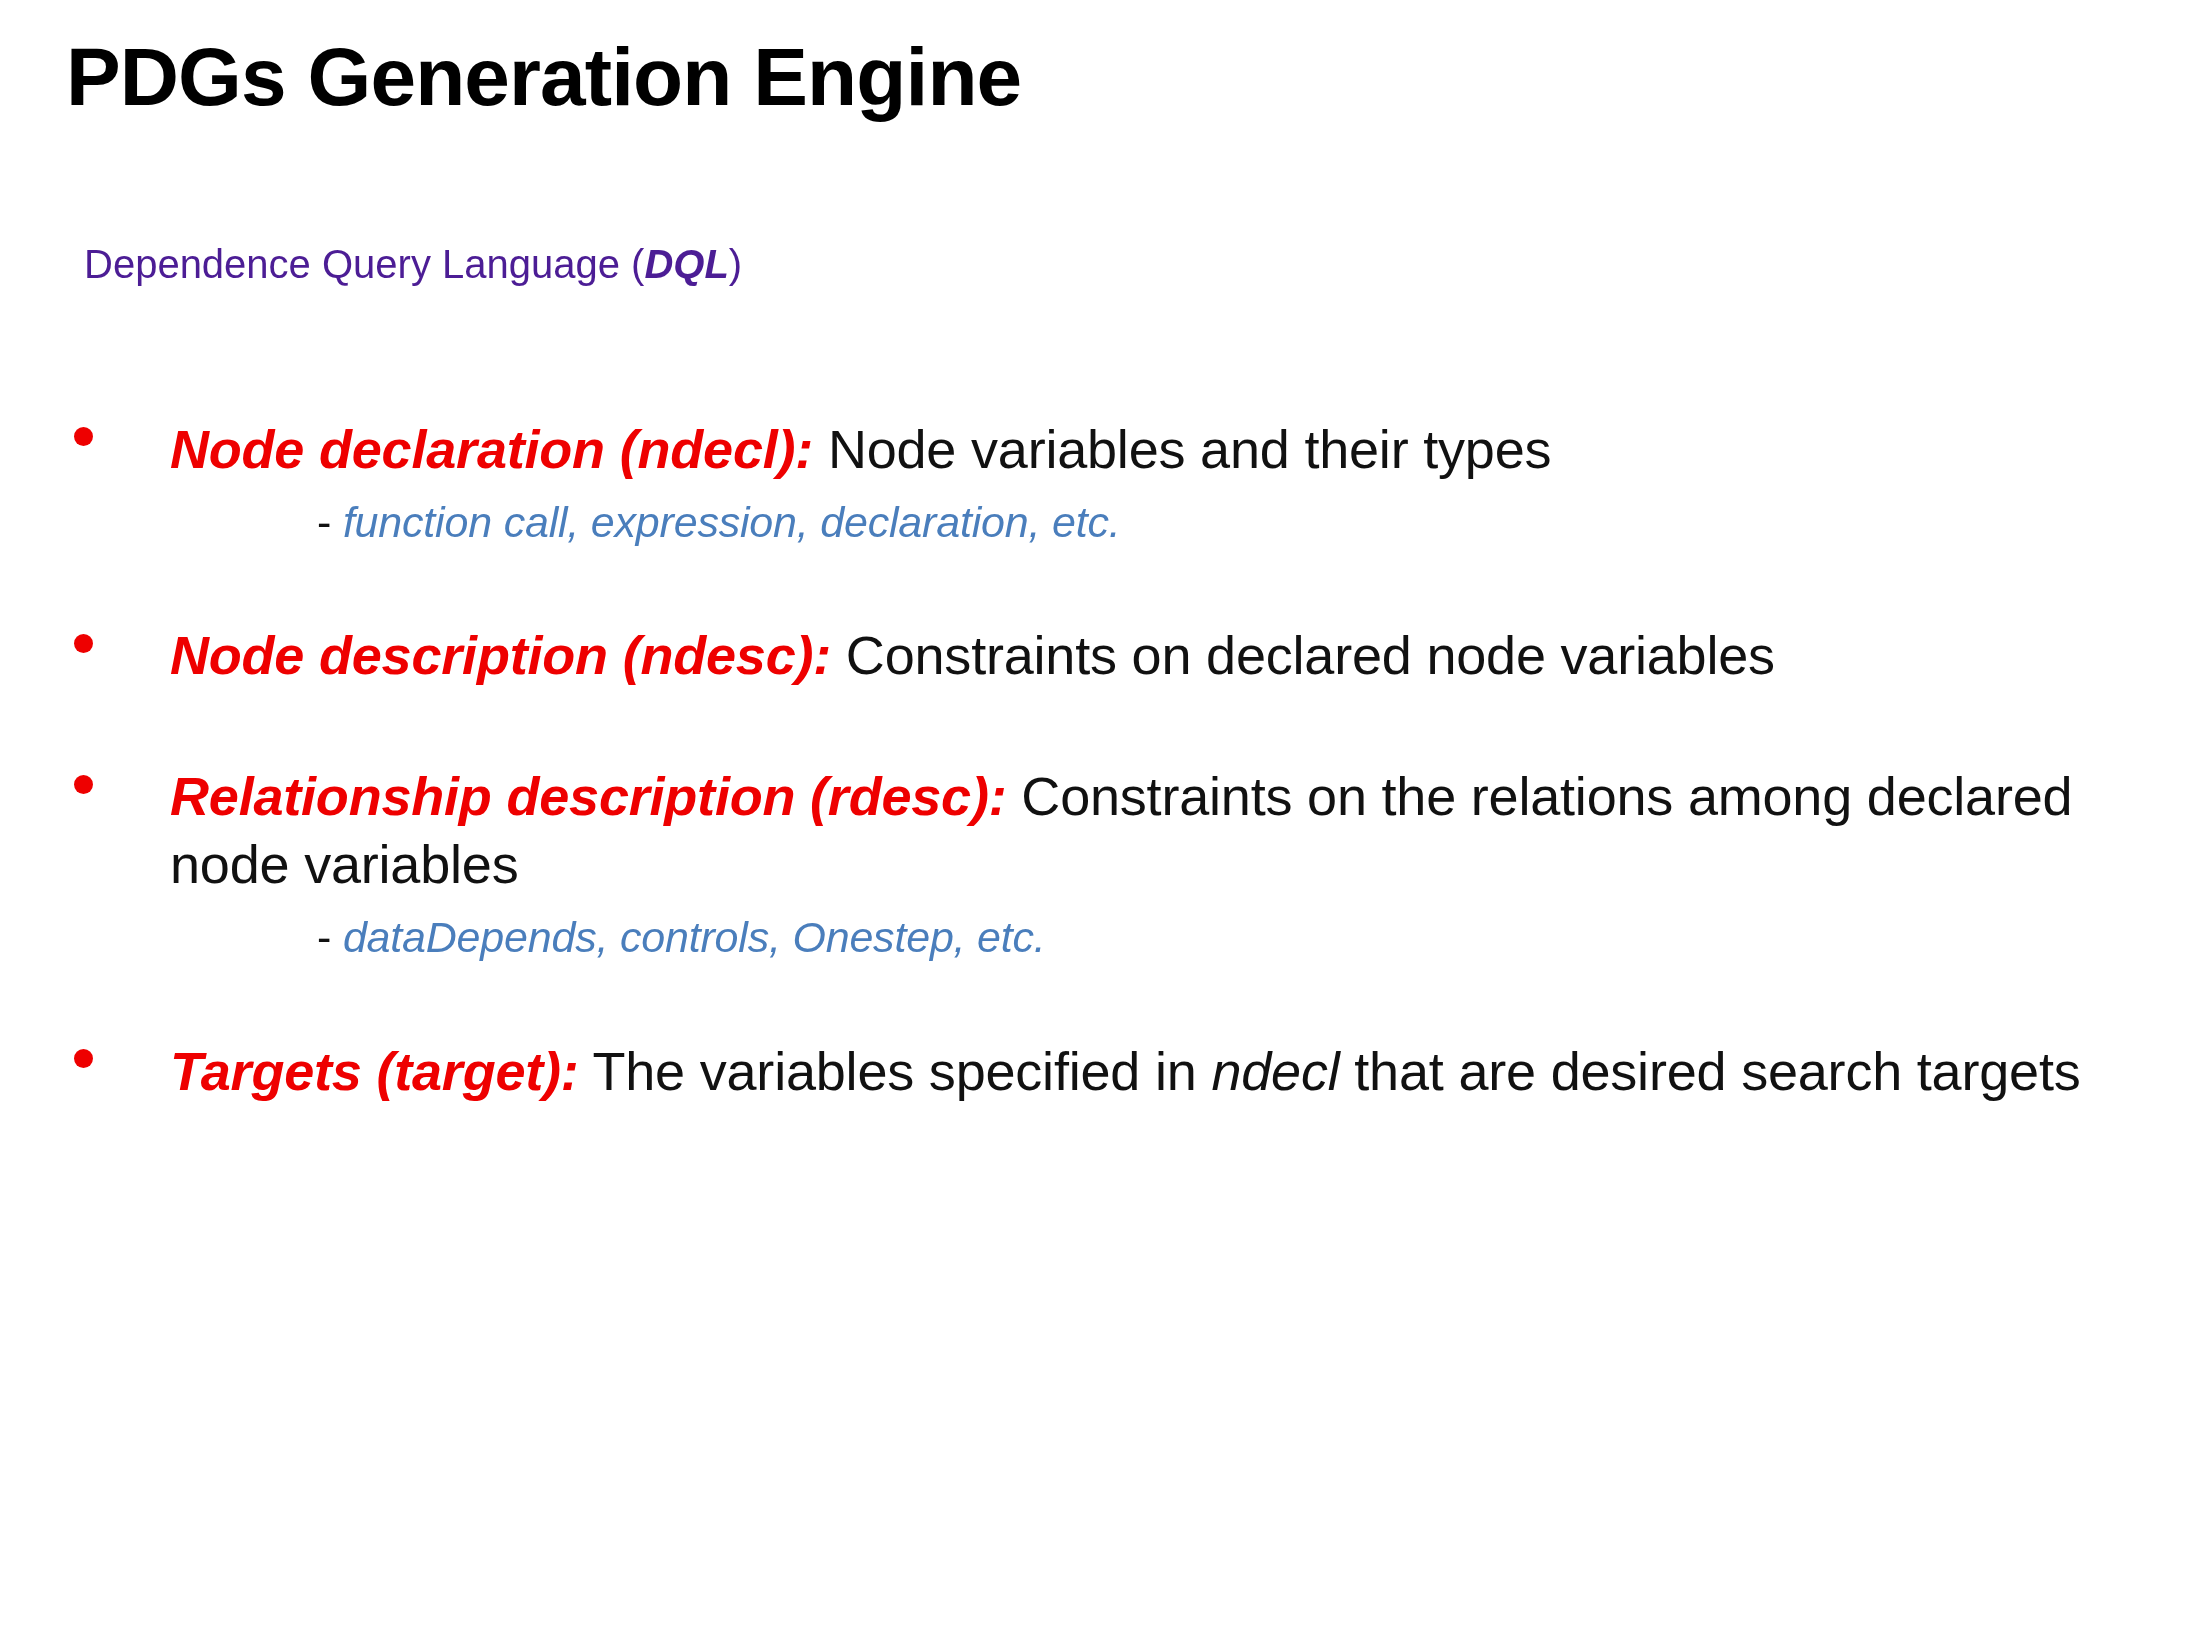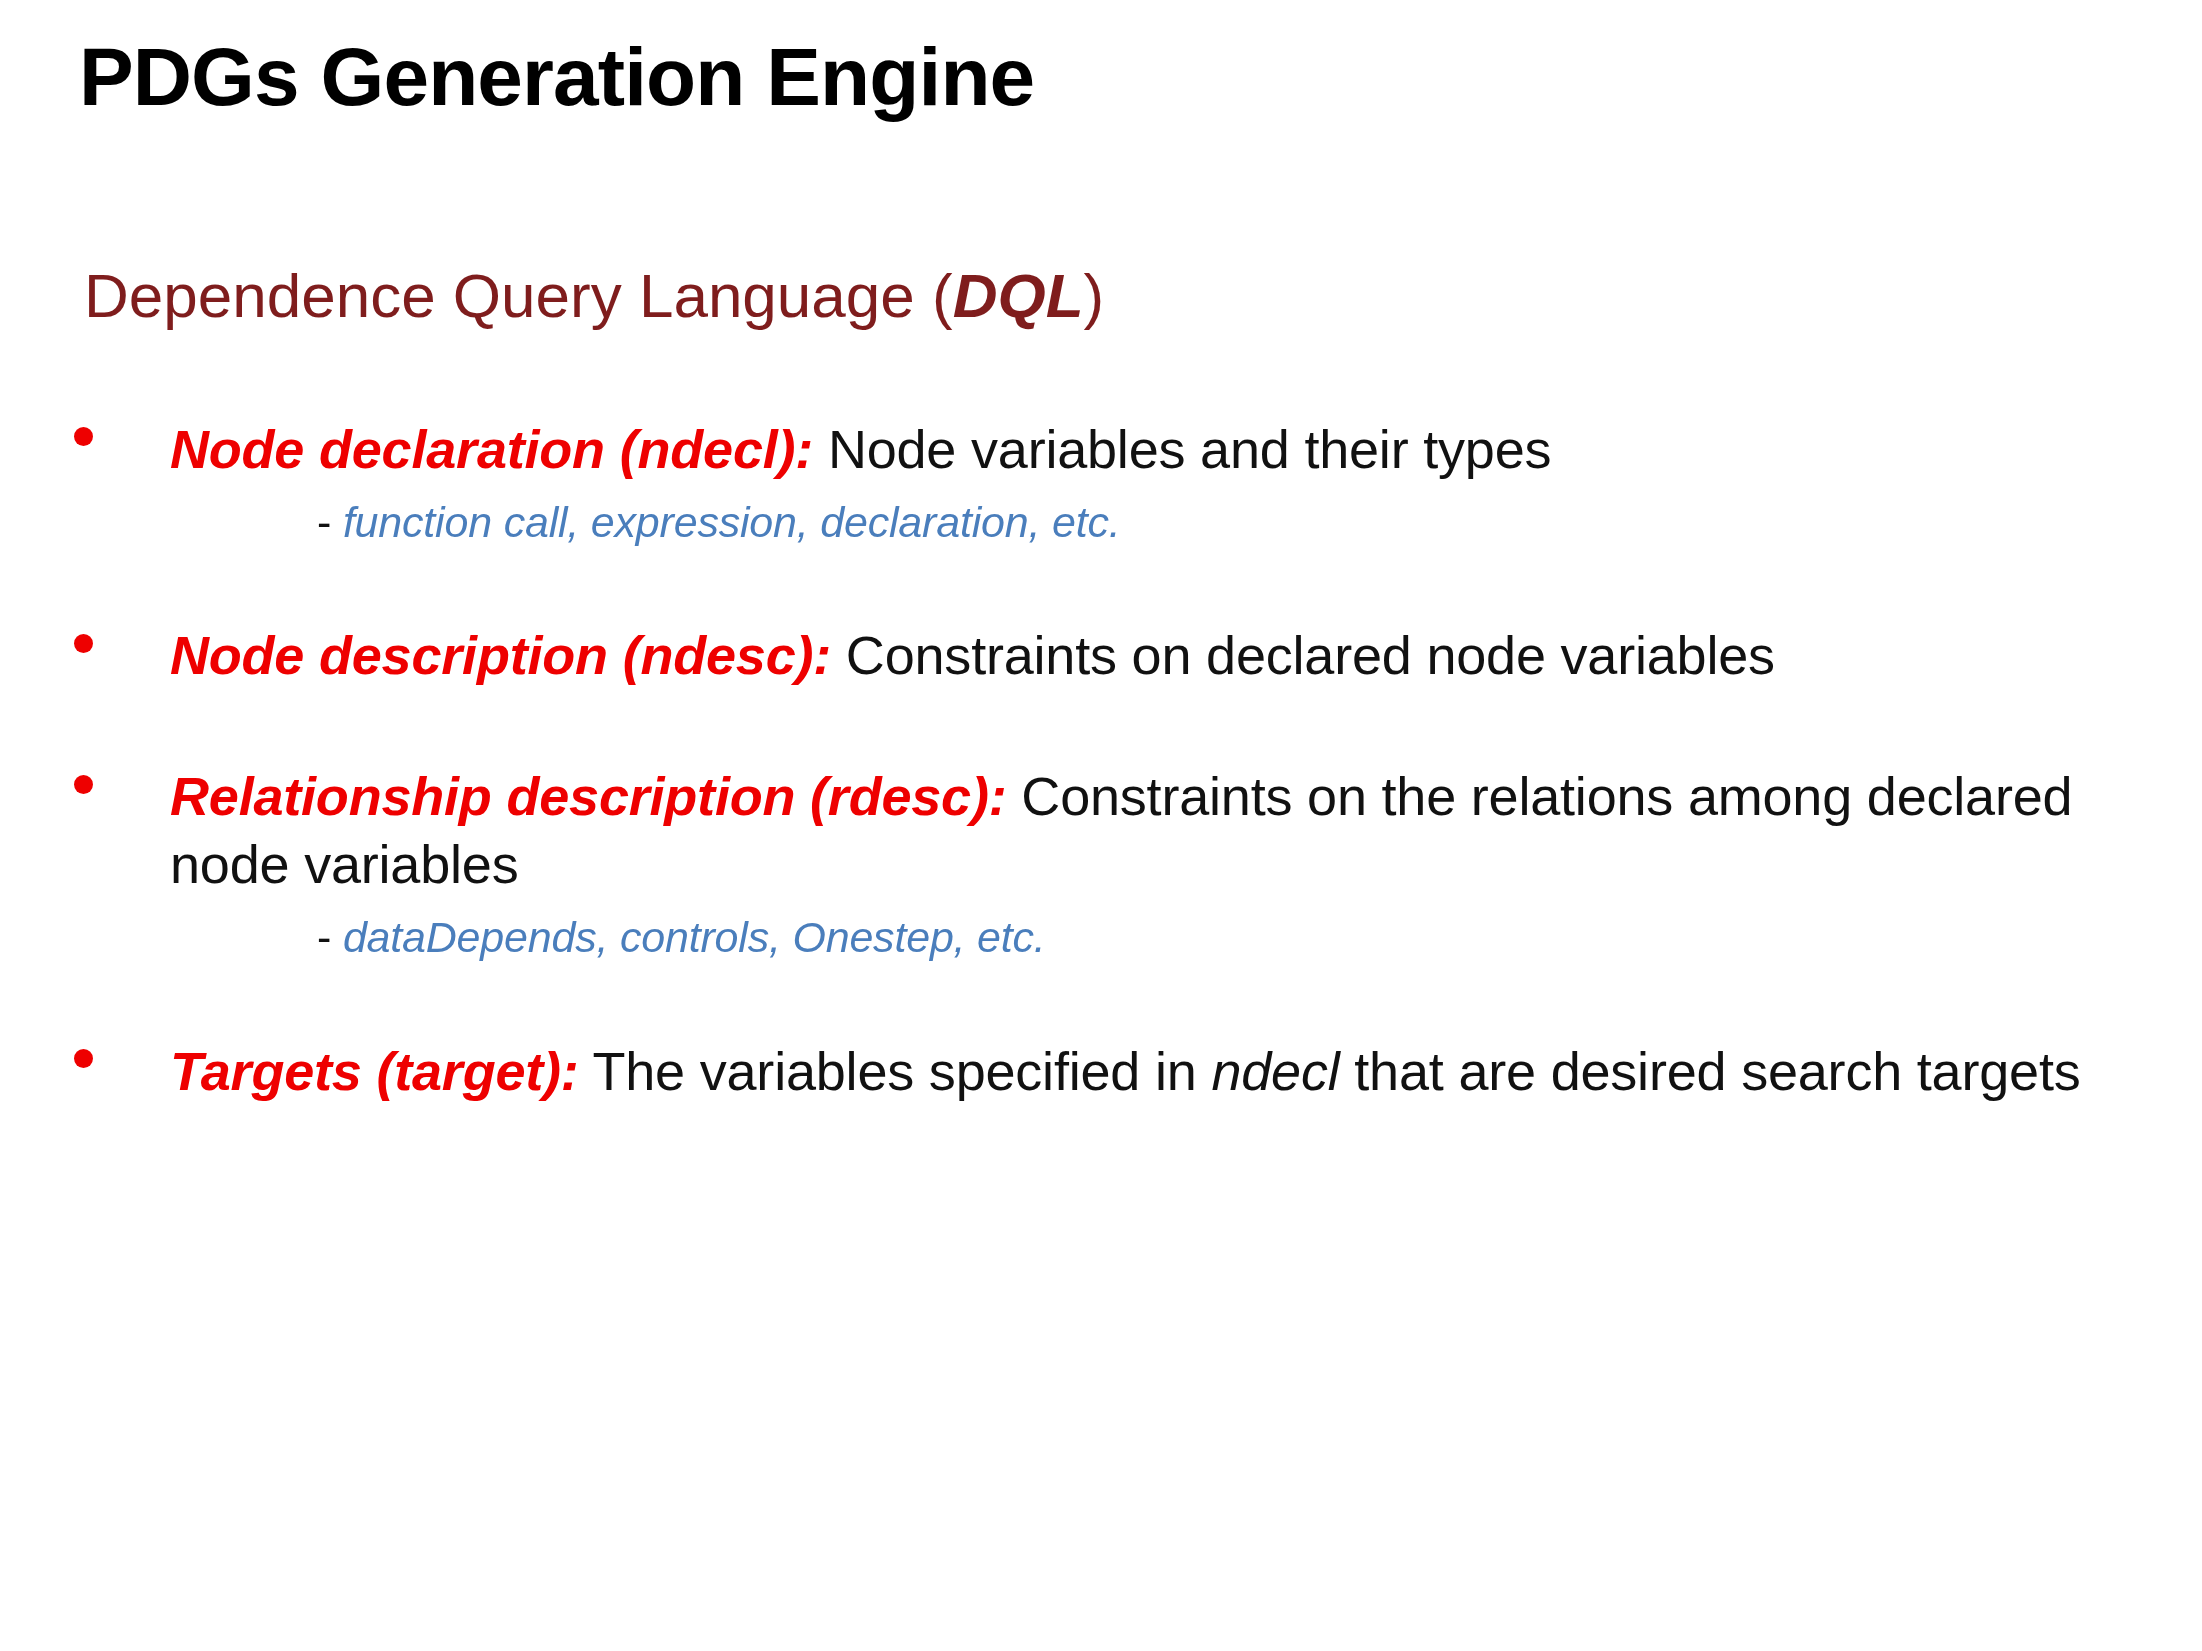--- a/index.html
+++ b/index.html
@@ -19,39 +19,39 @@
     position: relative;
     width: 2203px;
     height: 1652px;
     background: #ffffff;
     box-sizing: border-box;
   }
 
   
   .slide-title {
     position: absolute;
-    left: 79px;
+    left: 66px;
     top: 33px;
     font-size: 82px;
     font-weight: bold;
     letter-spacing: -0.9px;
     line-height: 1.08;
     color: #000000;
     white-space: nowrap;
   }
 
   
   .subtitle {
     position: absolute;
     left: 84px;
-    top: 262px;
-    font-size: 62px;
+    top: 242px;
+    font-size: 40px;
     font-weight: normal;
     line-height: 1.1;
-    color: #7f1d1d;
+    color: #4c1d95;
     white-space: nowrap;
   }
   .subtitle .abbr {
     font-weight: bold;
     font-style: italic;
   }
 
   
   .bullets {
     position: absolute;

